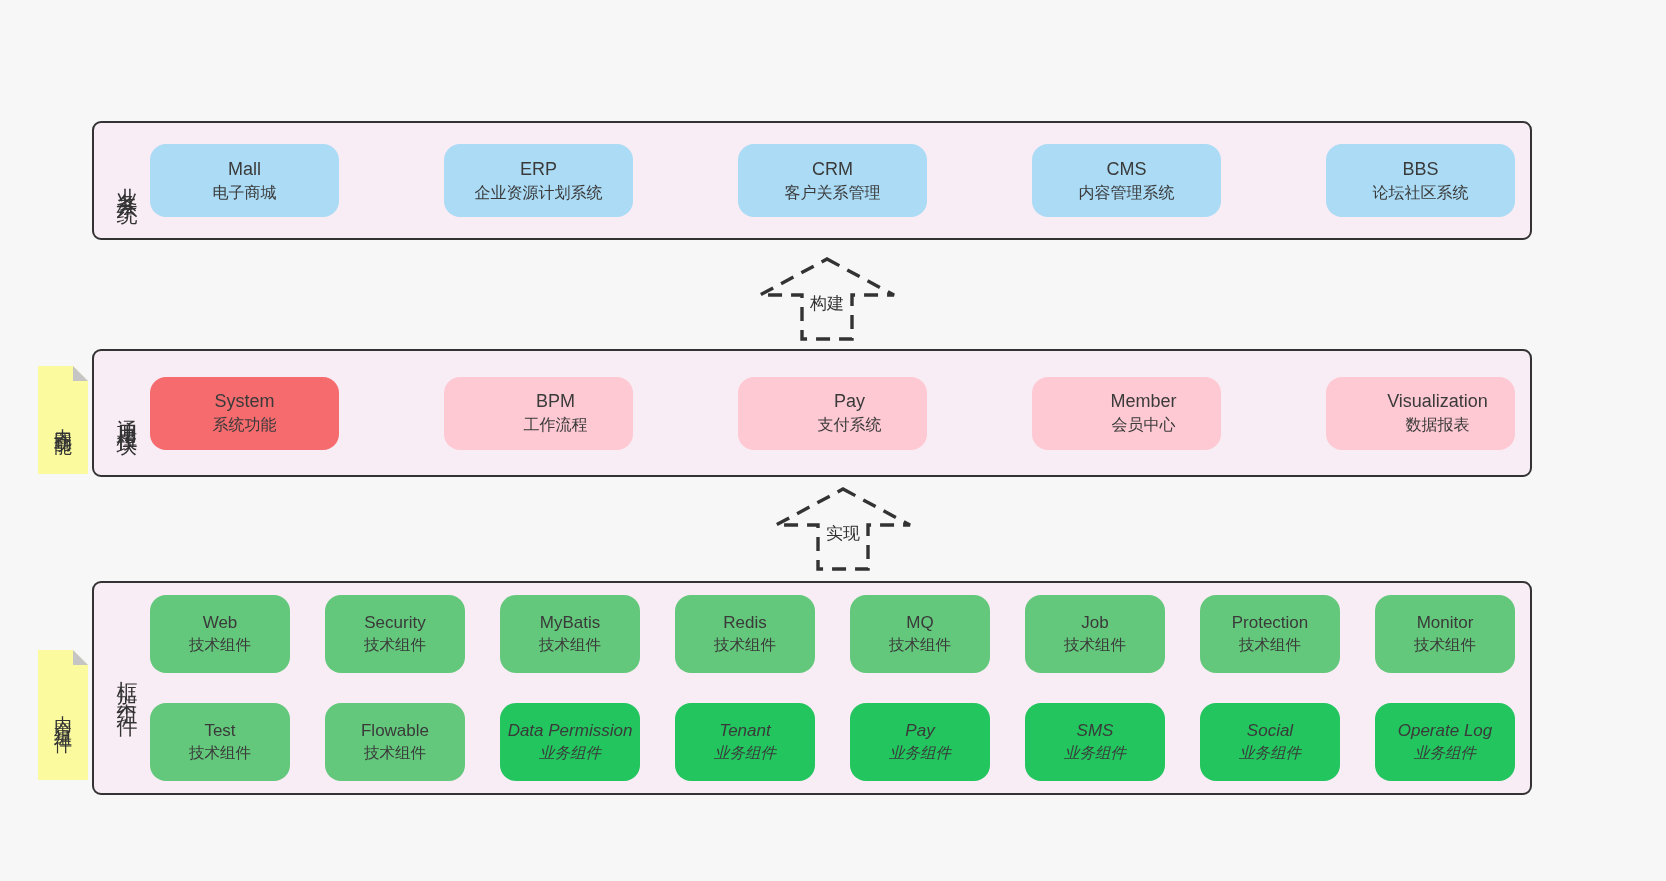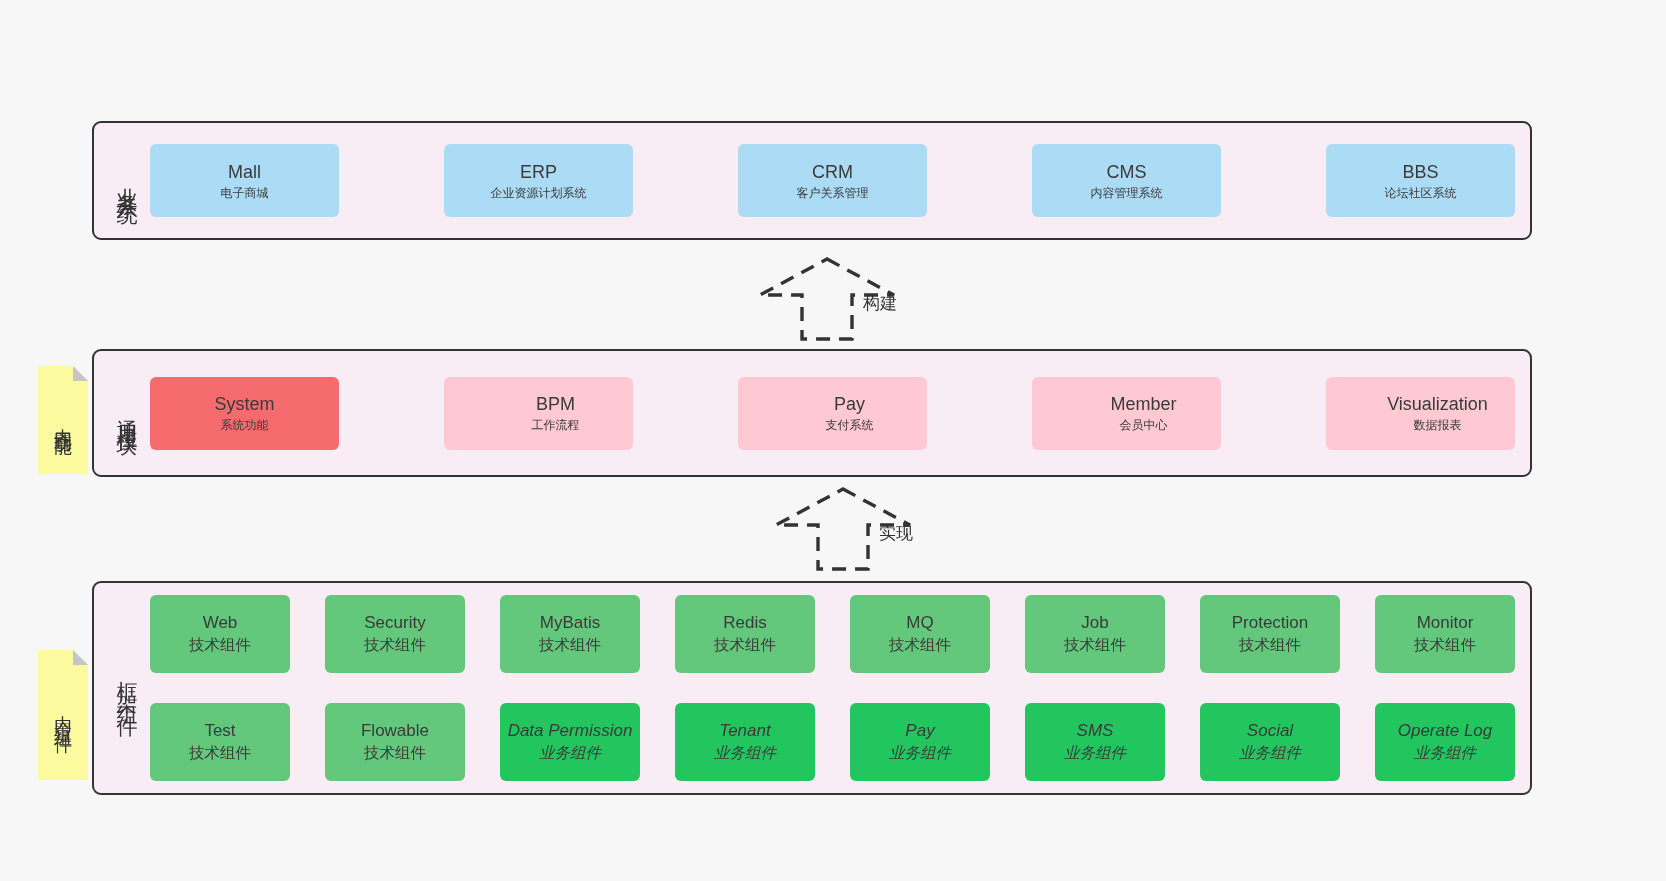--- a/index.html
+++ b/index.html
@@ -13,26 +13,26 @@
   .layer-3{top:581px;height:214px;}
 
   .layer-label{writing-mode:vertical-rl;text-orientation:upright;font-size:21px;letter-spacing:5px;
                color:#333;flex:0 0 auto;width:42px;text-align:center;display:flex;align-items:center;justify-content:center;}
   .layer-3 .layer-label{letter-spacing:12px;}
 
   .boxes{flex:1;display:flex;justify-content:space-between;align-items:center;padding:0 15px 0 2px;}
   .rows{flex:1;display:flex;flex-direction:column;gap:30px;padding:0 15px 0 2px;}
   .rows .boxes{padding:0;}
 
-  .box{border-radius:6px;display:flex;flex-direction:column;align-items:center;justify-content:center;
+  .box{border-radius:16px;display:flex;flex-direction:column;align-items:center;justify-content:center;
        text-align:center;line-height:1.4;box-sizing:border-box;padding:4px 6px;}
   .layer-1 .box,.layer-2 .box{width:189px;height:73px;}
   .layer-3 .box{width:140px;height:78px;}
   .box .en{font-size:18px;}
-  .box .zh{font-size:12px;}
+  .box .zh{font-size:16px;}
   .layer-3 .box .en{font-size:17px;line-height:1.3;}
   .layer-3 .box .zh{font-size:15.5px;line-height:1.45;}
 
   .v-blue{background:#abdbf5;}
   .v-red{background:#f56b6e;}
   .v-pink{background:#fec9d3;padding-left:40px;}
   .v-green{background:#63c87b;}
   .v-lgreen{background:#22c55e;font-style:italic;}
 
   
@@ -44,21 +44,21 @@
   .note::after{content:'';position:absolute;top:0;right:0;width:0;height:0;
                border-left:15px solid #c5c5c5;border-top:15px solid transparent;}
   .note-text{writing-mode:vertical-rl;text-orientation:upright;font-size:18px;letter-spacing:3px;color:#333;}
   .note-2 .note-text{letter-spacing:7px;}
 
   
   .arrow{position:absolute;width:140px;height:86px;}
   .arrow-1{left:757px;top:256px;}
   .arrow-2{left:773px;top:486px;}
   .arrow svg{position:absolute;left:0;top:0;width:100%;height:100%;}
-  .arrow-label{position:absolute;left:0;right:0;top:36px;text-align:right;font-size:17px;color:#333;}
+  .arrow-label{position:absolute;left:0;right:0;top:36px;text-align:center;font-size:17px;color:#333;}
 </style>
 </head>
 <body>
 
 <div class="stage">
 
   <section class="layer layer-1">
     <span class="layer-label">业务系统</span>
     <div class="boxes">
       <div class="box v-blue">

